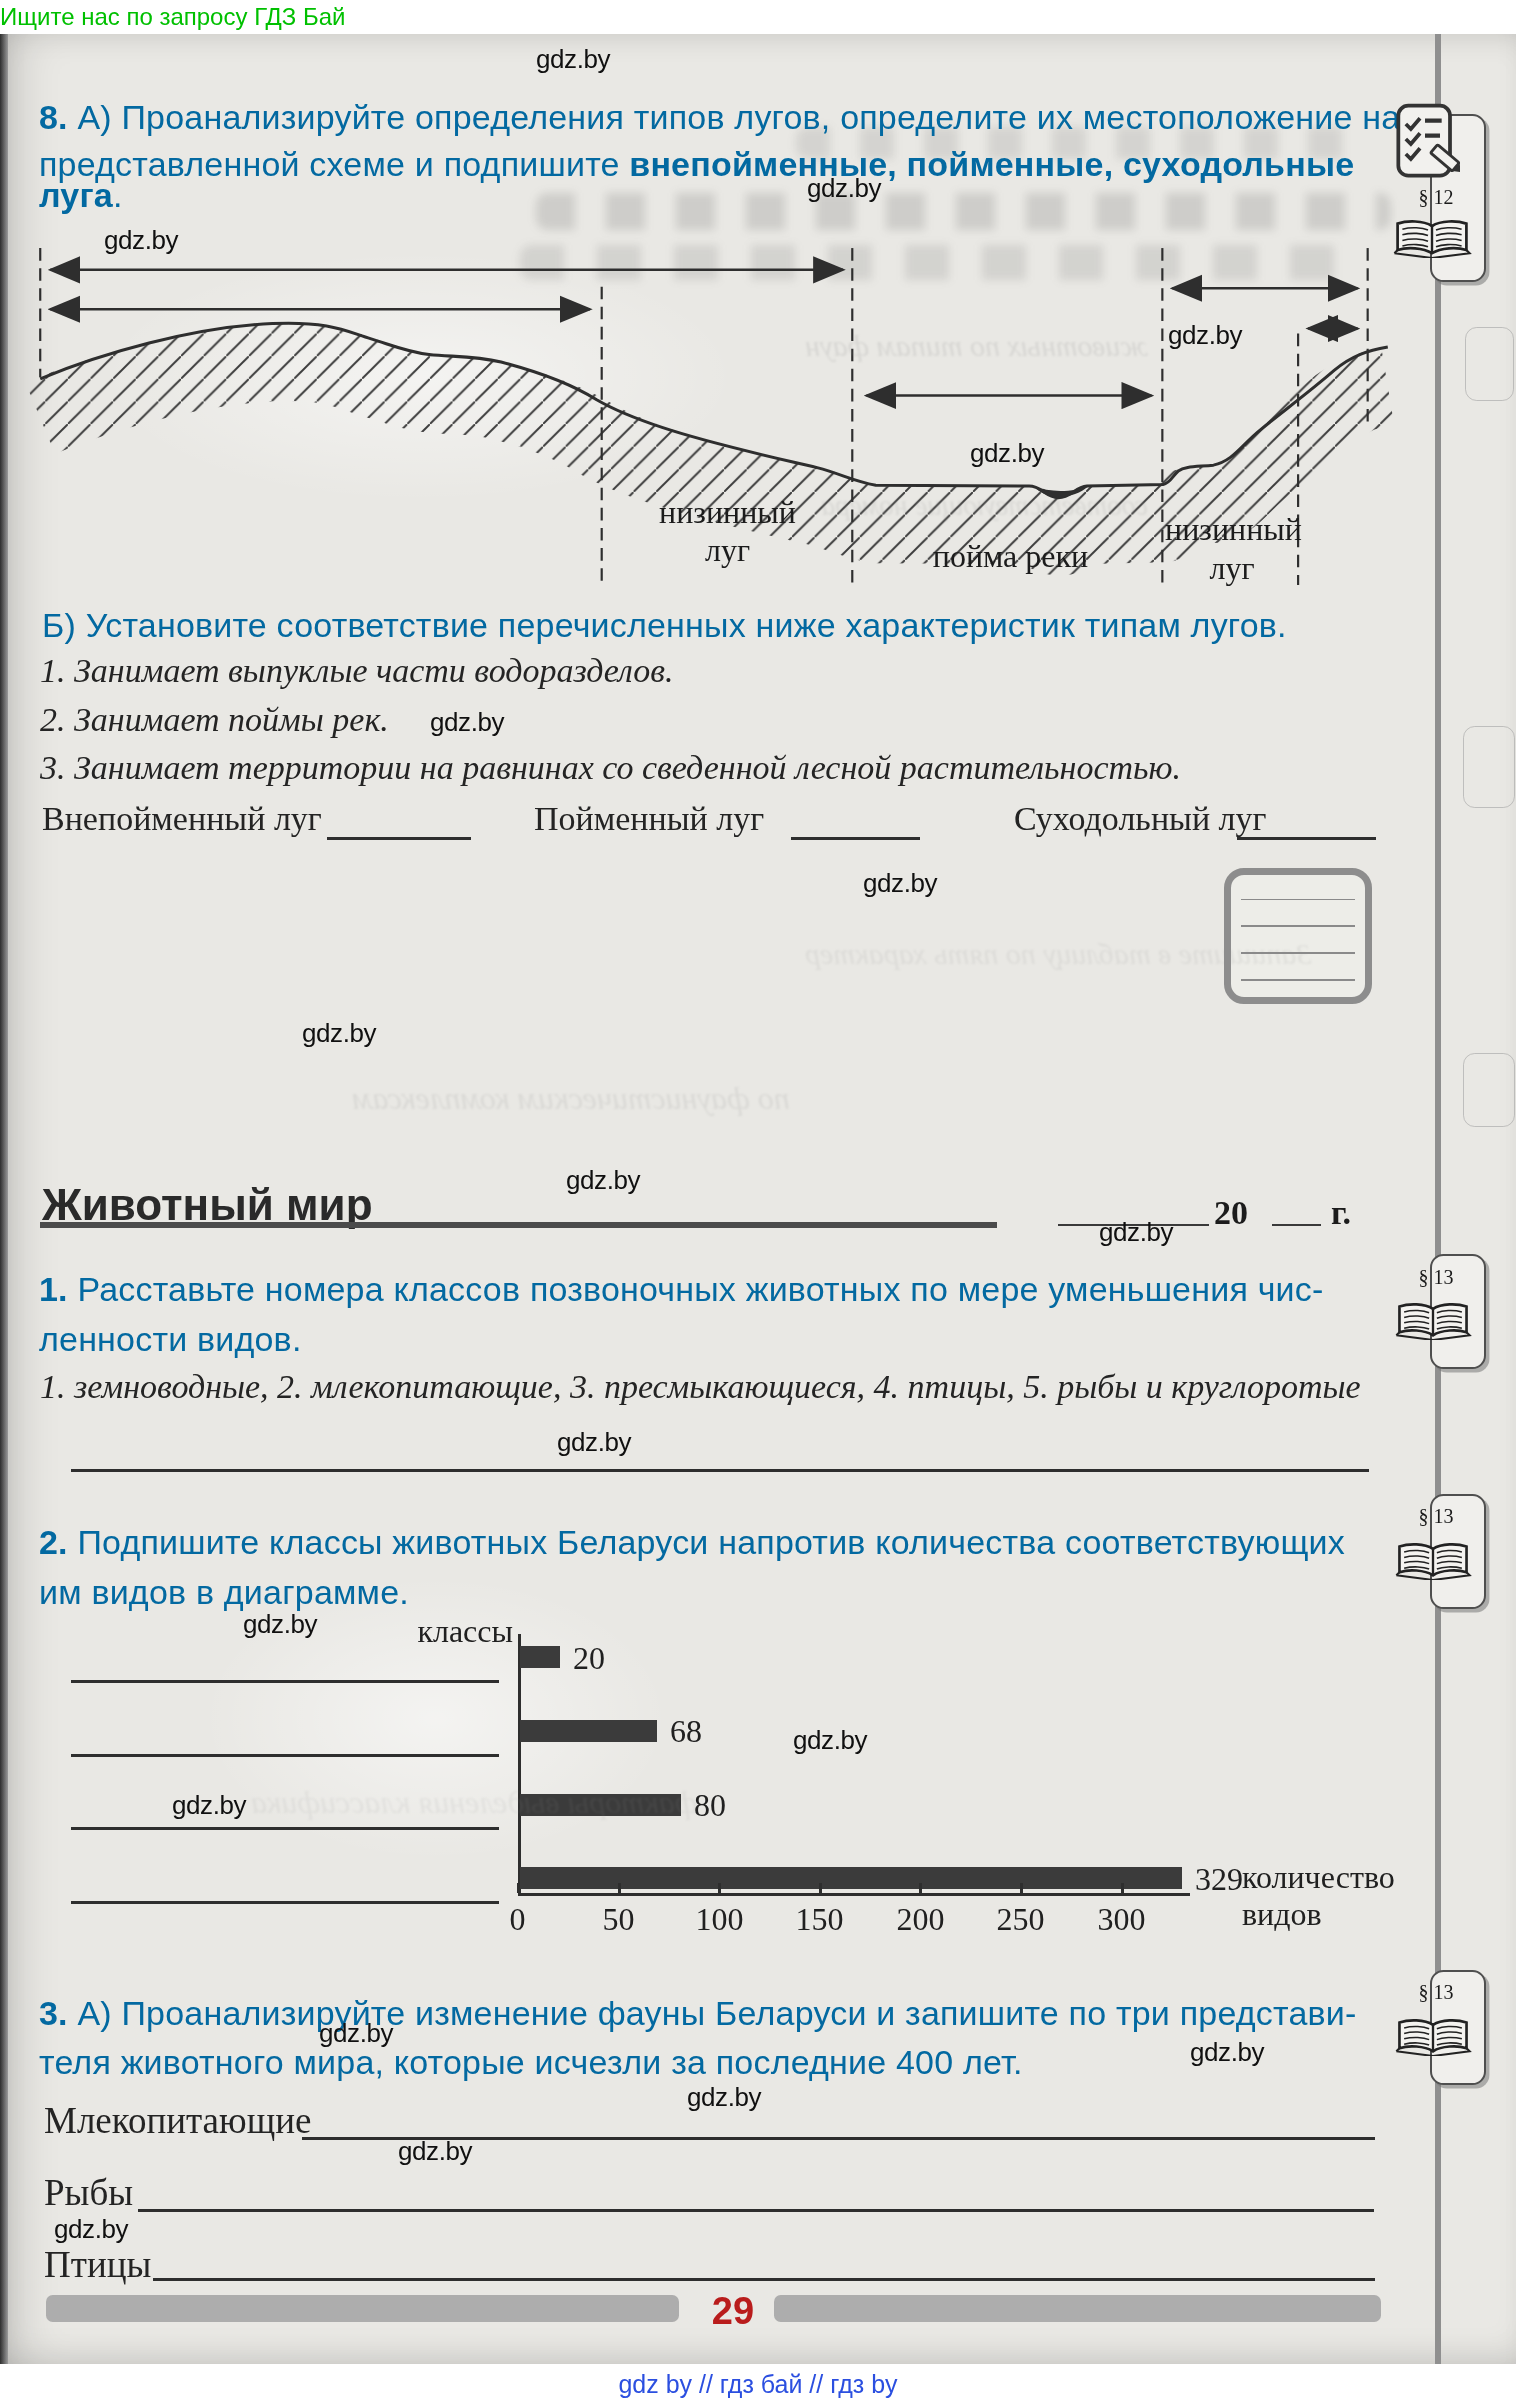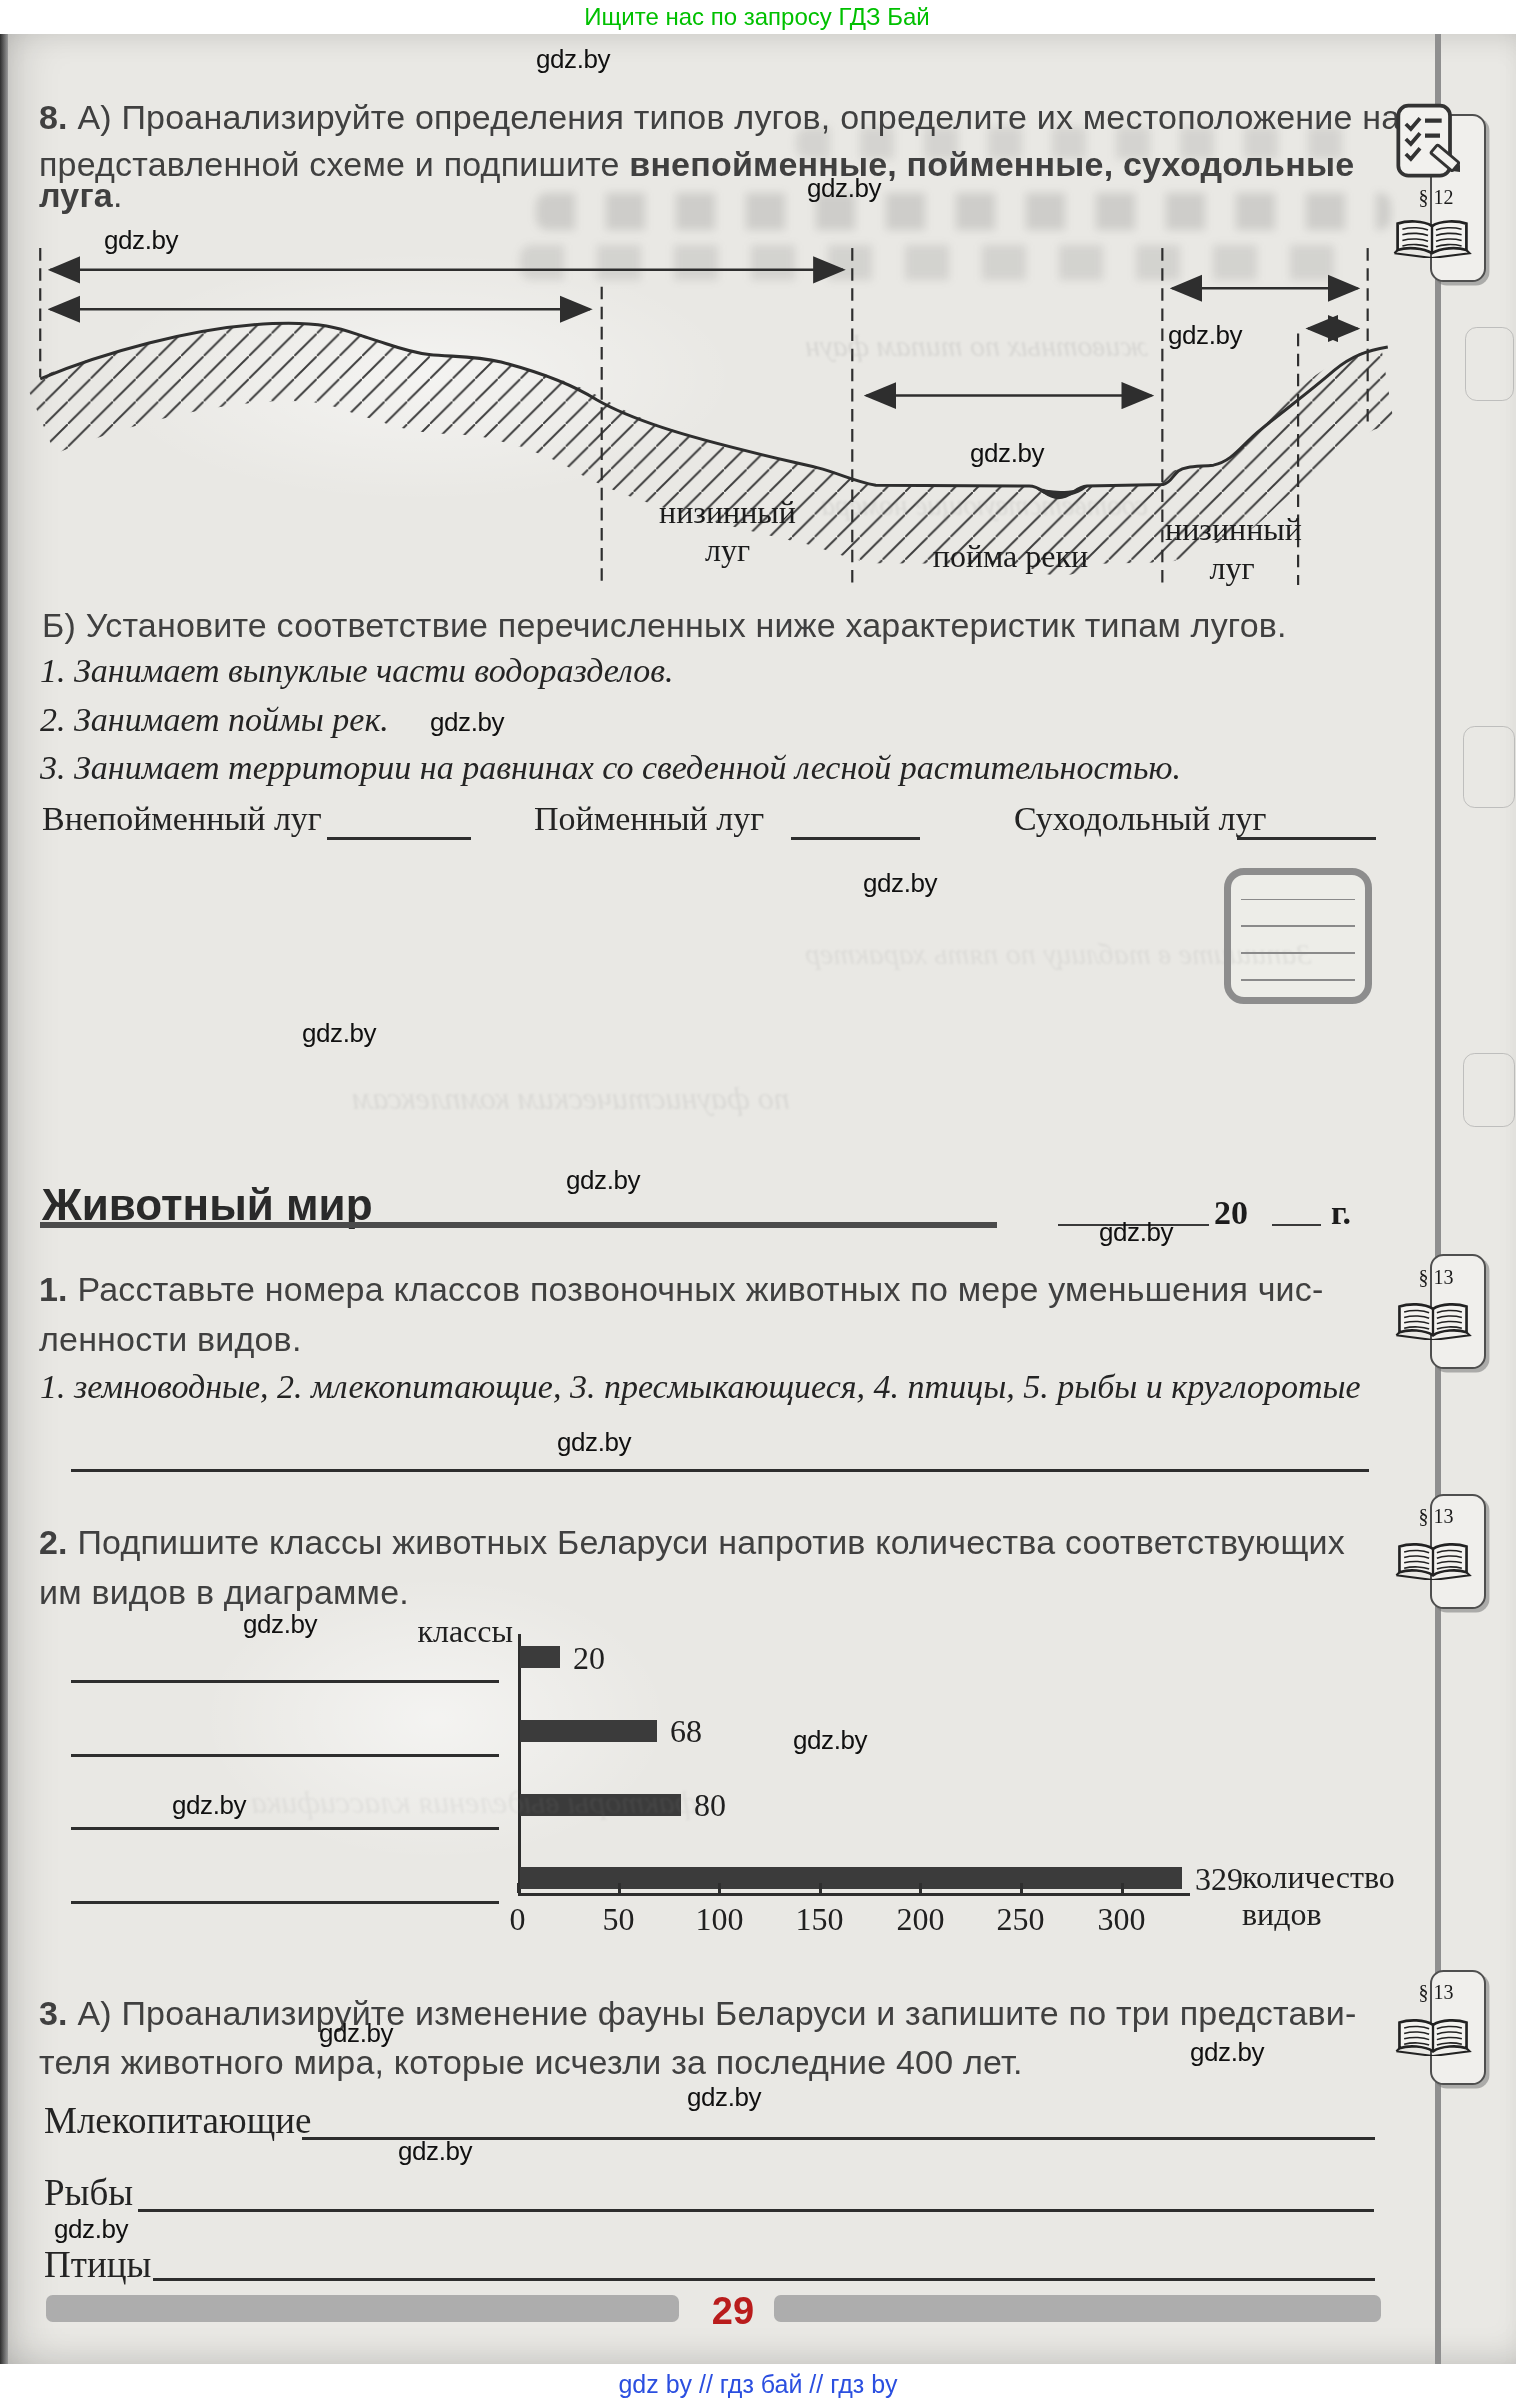--- a/index.html
+++ b/index.html
@@ -1,24 +1,24 @@
 <!DOCTYPE html>
 <html style="font-size:13.4px"><head>
 <meta charset="utf-8">
 <style>
   html,body{margin:0;padding:0;background:#ffffff;width:1516px;height:2401px;overflow:hidden;}
   body{font-family:"Liberation Sans", sans-serif;color:#1c1c1c;position:relative;}
   .abs{position:absolute;}
   .paper{left:8.4px;top:34px;width:1508px;height:2330px;background:#e9e8e4;
          box-shadow:inset 22px 0 50px -20px rgba(0,0,0,.20), inset 0 -20px 42px -22px rgba(0,0,0,.14), inset 0 15px 34px -20px rgba(0,0,0,.10);}
   .page-left-edge{left:0;top:34px;width:8.4px;height:2330px;background:linear-gradient(to right,#2e2e2e,#9a9a9a);}
-  .promo{left:0;top:3.4px;width:1442px;text-align:center;font-size:24px;color:#00c000;font-weight:500;padding-left:36px;}
+  .promo{left:0;top:3.4px;width:1442px;text-align:left;font-size:24px;color:#00c000;font-weight:500;}
   .footer-links{left:0;top:2370px;width:1516px;text-align:center;font-size:25px;color:#2b4fe0;font-weight:500;}
   .serif{font-family:"Liberation Serif", serif;}
-  .t{font-size:34px;line-height:40px;letter-spacing:0.2px;color:#404040;}
+  .t{font-size:34px;line-height:40px;letter-spacing:0.2px;color:#0369a1;}
   .b{font-weight:bold;}
   .it{font-family:"Liberation Serif", serif;font-style:italic;font-size:34px;color:#242424;}
   .lbl{font-family:"Liberation Serif", serif;font-size:34px;color:#242424;}
   .line{background:#2e2e2e;height:2.5px;}
   .thinline{background:#3a3a3a;height:1.7px;}
   .wm{position:absolute;font-family:"Liberation Sans", sans-serif;font-size:26px;font-weight:500;color:#101010;letter-spacing:-0.4px;}
   .bleed{position:absolute;font-family:"Liberation Serif", serif;font-style:italic;color:#8f8f8f;transform:scaleX(-1);filter:blur(1.2px);white-space:nowrap;}
   .smudge{position:absolute;filter:blur(4.2px);border-radius:11.7px;}
   .rule{left:40px;top:1222px;width:957px;height:5.9px;background:#4b4b4b;}
   .section-title{left:42px;top:1180px;font-size:44px;font-weight:bold;color:#2a2a2a;}

